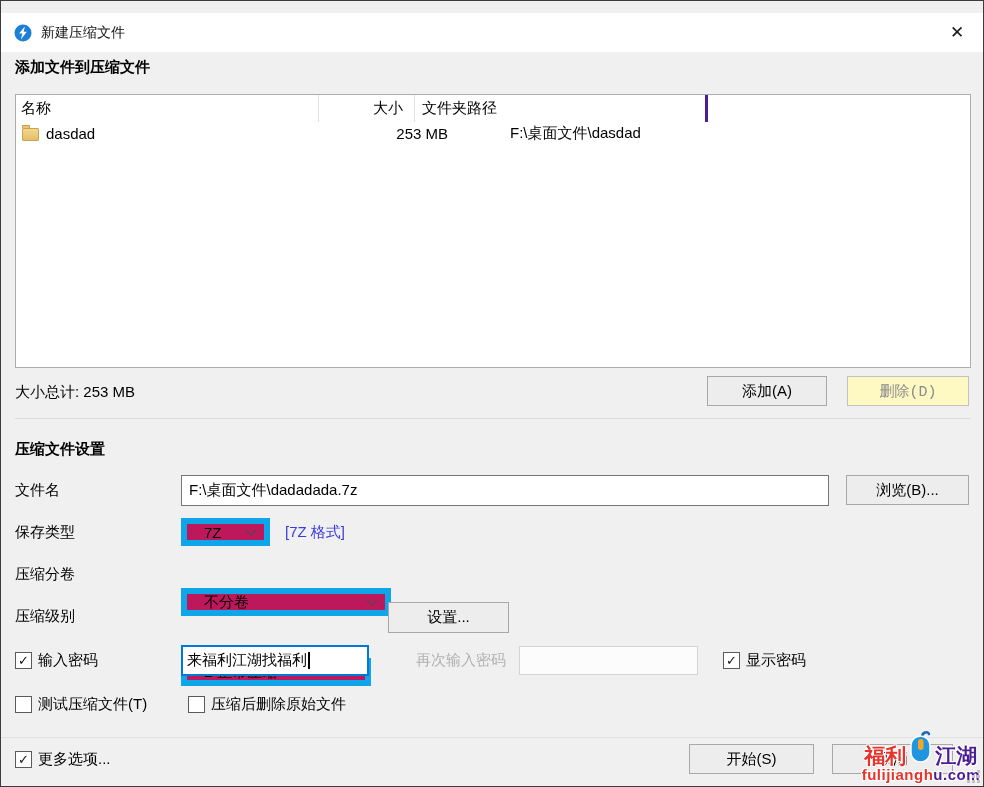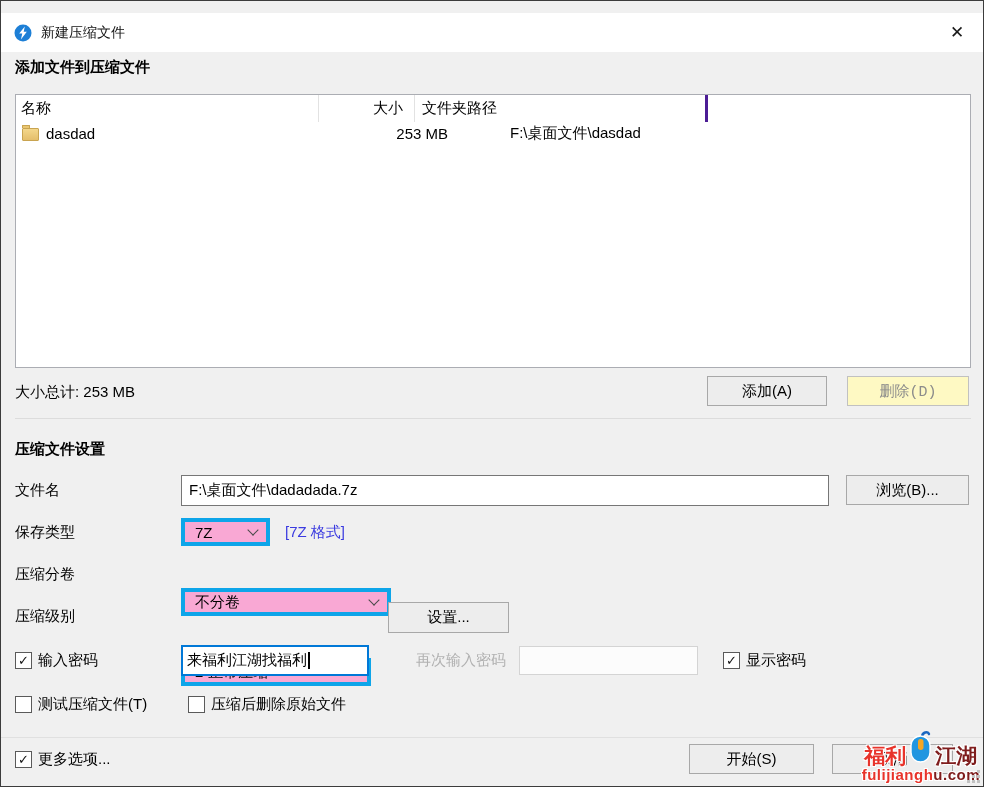--- a/index.html
+++ b/index.html
@@ -34,38 +34,38 @@
   .abs{position:absolute;box-sizing:border-box;}
   .lbl{display:flex;align-items:center;}
   .btn{display:flex;align-items:center;justify-content:center;background:#ededed;
     border:1px solid #a8a8a8;font-size:15px;cursor:pointer;}
   .btn.disabled{background:#fef9c3;border-color:#c1c1c1;color:#8b8b8b;cursor:default;font-family:Liberation Mono, monospace;}
   .tfield{background:#fff;border:1px solid #767676;font-family:"Liberation Sans",sans-serif;
     font-size:15px;padding:0 7px;box-sizing:border-box;}
   .tfield:disabled{background:#fcfcfc;border-color:#d4d4d4;}
   .pw-field{display:flex;align-items:center;background:#fff;border:2px solid #0078d7;padding:8px 4px;}
   .caret{width:2px;height:17px;background:#000;margin-left:1px;flex:none;}
-  .combo{display:flex;align-items:center;background:#f9a8d4;border:4px solid #0ea5e9;
-    padding-left:10px;cursor:pointer;position:relative;}
+  .combo{display:flex;align-items:center;background:#be185d;border:6px solid #0ea5e9;
+    padding-left:17px;cursor:pointer;position:relative;}
   .combo .chev{position:absolute;right:9px;top:50%;width:7px;height:7px;margin-top:-6px;
     border-right:1.5px solid #4a4a4a;border-bottom:1.5px solid #4a4a4a;transform:rotate(45deg);}
   .link{color:#3b3be0;display:flex;align-items:center;cursor:pointer;text-decoration:none;}
   
   .cb{display:flex;align-items:center;cursor:pointer;}
   .cb .box{width:15px;height:15px;background:#fff;border:1px solid #5a5a5a;flex:none;
     display:flex;align-items:center;justify-content:center;position:relative;}
   .cb .box.checked::after{content:"✓";font-size:13px;color:#111;line-height:1;}
   .cb .cb-label{margin-left:6px;white-space:nowrap;}
   .sep{background:#dcdcdc;height:1px;}
   
   .wm{position:absolute;right:3px;bottom:4px;z-index:9;text-align:center;pointer-events:none;}
   .wm-line1{display:flex;align-items:flex-end;justify-content:center;font-weight:bold;
     font-size:21px;line-height:1;}
   .wm-red{color:#e8332a;text-shadow:-1px -1px 0 #fff,1px -1px 0 #fff,-1px 1px 0 #fff,1px 1px 0 #fff;}
-  .wm-blue{color:#7f1d1d;text-shadow:-1px -1px 0 #fff,1px -1px 0 #fff,-1px 1px 0 #fff,1px 1px 0 #fff;}
+  .wm-blue{color:#4c1d95;text-shadow:-1px -1px 0 #fff,1px -1px 0 #fff,-1px 1px 0 #fff,1px 1px 0 #fff;}
   .wm-mouse{margin:0 2px;}
   .wm-line2{font-weight:bold;font-size:15px;margin-top:1px;line-height:1;letter-spacing:0.5px;}
   .grip{position:absolute;right:3px;bottom:3px;width:14px;height:14px;z-index:10;}
   .grip::after{content:"";position:absolute;right:0;bottom:0;width:3px;height:3px;background:#c2c2c2;
     box-shadow:-5px 0 #c2c2c2,-10px 0 #c2c2c2,0 -5px #c2c2c2,-5px -5px #c2c2c2,0 -10px #c2c2c2;}
 </style>
 </head>
 <body>
 
 <div class="window">

